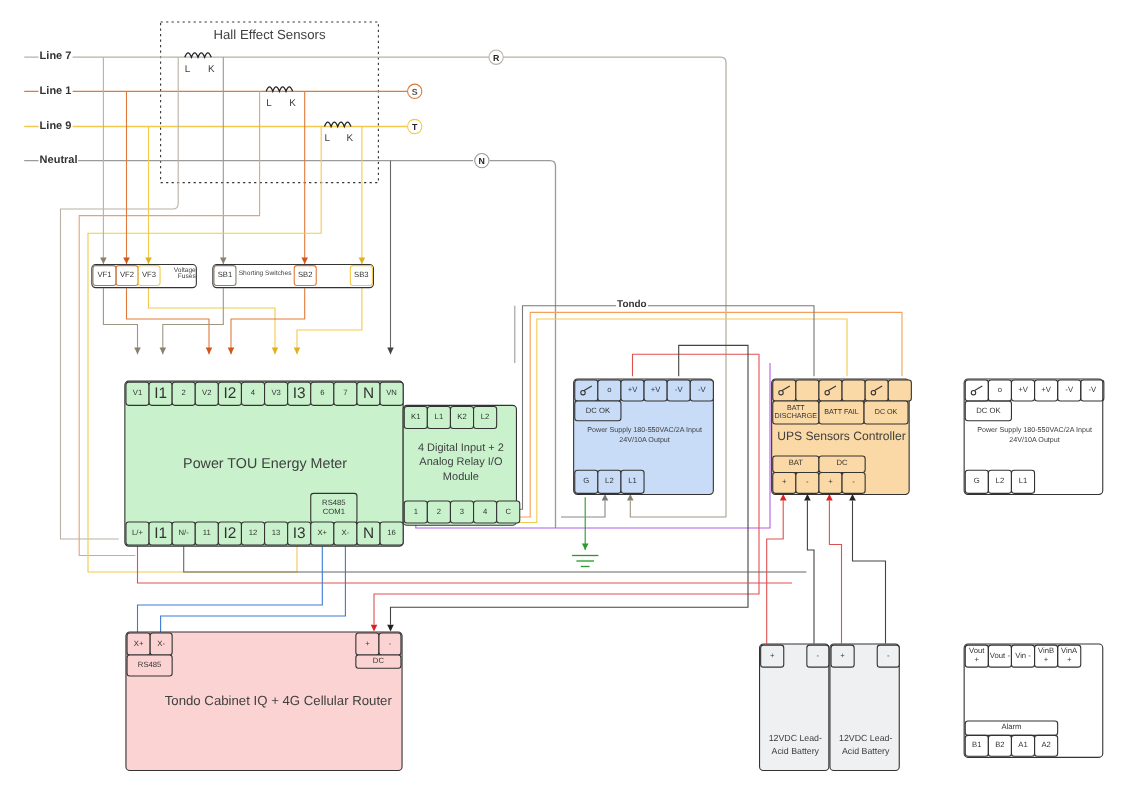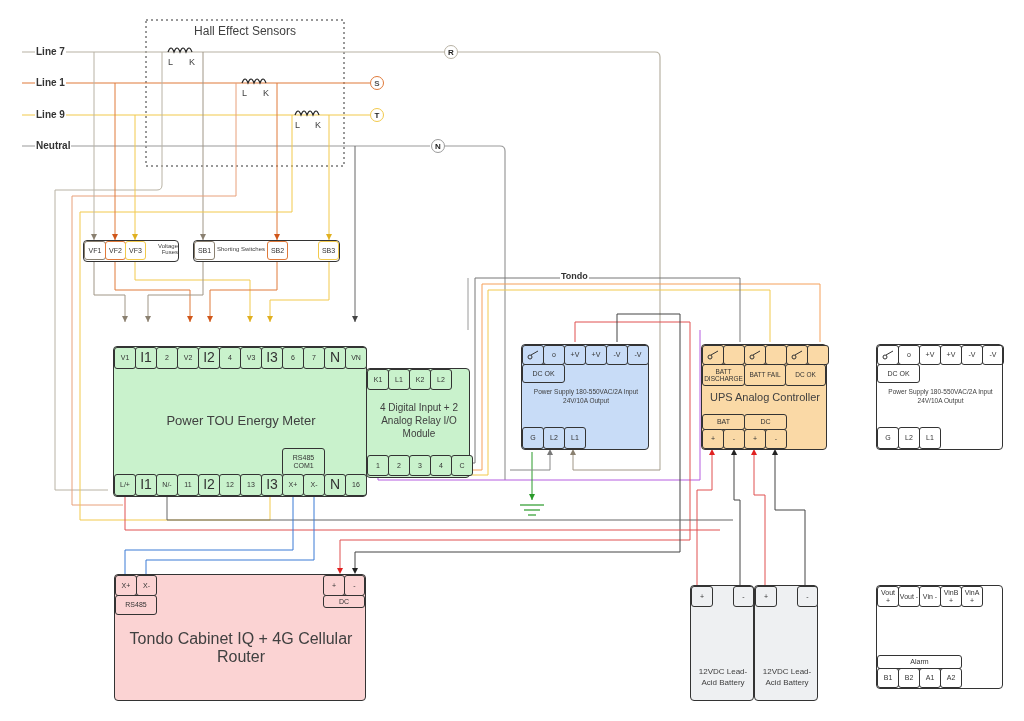--- a/index.html
+++ b/index.html
@@ -260,21 +260,21 @@
         <svg width="14" height="10">
           <circle cx="4" cy="7" r="2" fill="none" stroke="#333"></circle>
           <line x1="5" y1="5" x2="12" y2="1" stroke="#333"></line>
         </svg>
       </div>
       <div class="cell" style="left: 105px; top: 0px; width: 22px; height: 20px;"></div>
     </div>
   <div class="cell" style="left:0;top:19px;width:43px;height:22px;font-size:6.5px;">BATT DISCHARGE</div>
   <div class="cell" style="left:42px;top:19px;width:42px;height:22px;font-size:6.5px;">BATT FAIL</div>
   <div class="cell" style="left:83px;top:19px;width:41px;height:22px;font-size:6.5px;">DC OK</div>
-  <div class="lbl" style="left:0;top:46px;width:126px;font-size:11px;">UPS Analog Controller</div>
+  <div class="lbl" style="left:0;top:46px;width:126px;font-size:11px;">UPS Sensors Controller</div>
   <div class="cell" style="left:0;top:69px;width:43px;height:16px;">BAT</div>
   <div class="cell" style="left:42px;top:69px;width:43px;height:16px;">DC</div>
   <div id="ups-bot">
       <div class="cell" style="left: 0px; top: 84px; width: 22px; height: 20px;">+</div>
       <div class="cell" style="left: 21px; top: 84px; width: 22px; height: 20px;">-</div>
       <div class="cell" style="left: 42px; top: 84px; width: 22px; height: 20px;">+</div>
       <div class="cell" style="left: 63px; top: 84px; width: 22px; height: 20px;">-</div>
     </div>
 </div>
 
@@ -301,21 +301,21 @@
     </div>
 </div>
 
 <div class="box pink" style="left:114px;top:574px;width:252px;height:127px;">
   <div class="cell" style="left:0;top:0;width:22px;height:21px;">X+</div>
   <div class="cell" style="left:21px;top:0;width:21px;height:21px;">X-</div>
   <div class="cell" style="left:0;top:20px;width:42px;height:20px;">RS485</div>
   <div class="cell" style="left:208px;top:0;width:22px;height:21px;">+</div>
   <div class="cell" style="left:229px;top:0;width:21px;height:21px;">-</div>
   <div class="cell" style="left:208px;top:20px;width:42px;height:13px;">DC</div>
-  <div class="lbl" style="left:0;top:55px;width:252px;font-size:16px;">Tondo Cabinet IQ + 4G Cellular Router</div>
+  <div class="lbl" style="left:0;top:55px;width:252px;font-size:12px;padding-left:12px;">Tondo Cabinet IQ + 4G Cellular Router</div>
 </div>
 
 <div class="box grey" style="left:690px;top:585px;width:64px;height:116px;">
   <div class="cell" style="left:0;top:0;width:22px;height:21px;">+</div>
   <div class="cell" style="left:42px;top:0;width:21px;height:21px;">-</div>
   <div class="lbl" style="left:0;top:80px;width:64px;font-size:8px;line-height:1.4;">12VDC Lead-Acid Battery</div>
 </div>
 <div class="box grey" style="left:754px;top:585px;width:64px;height:116px;">
   <div class="cell" style="left:0;top:0;width:22px;height:21px;">+</div>
   <div class="cell" style="left:42px;top:0;width:21px;height:21px;">-</div>

